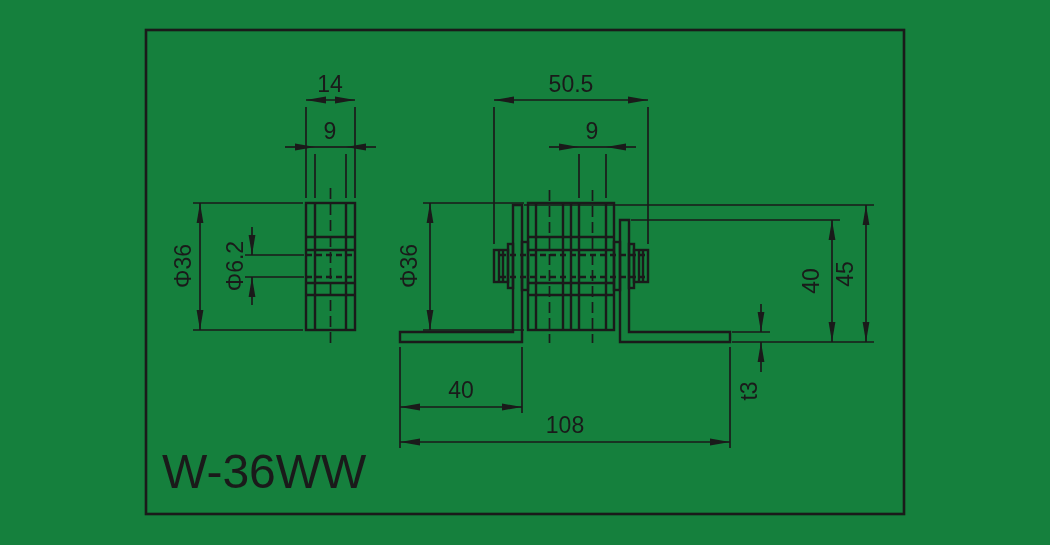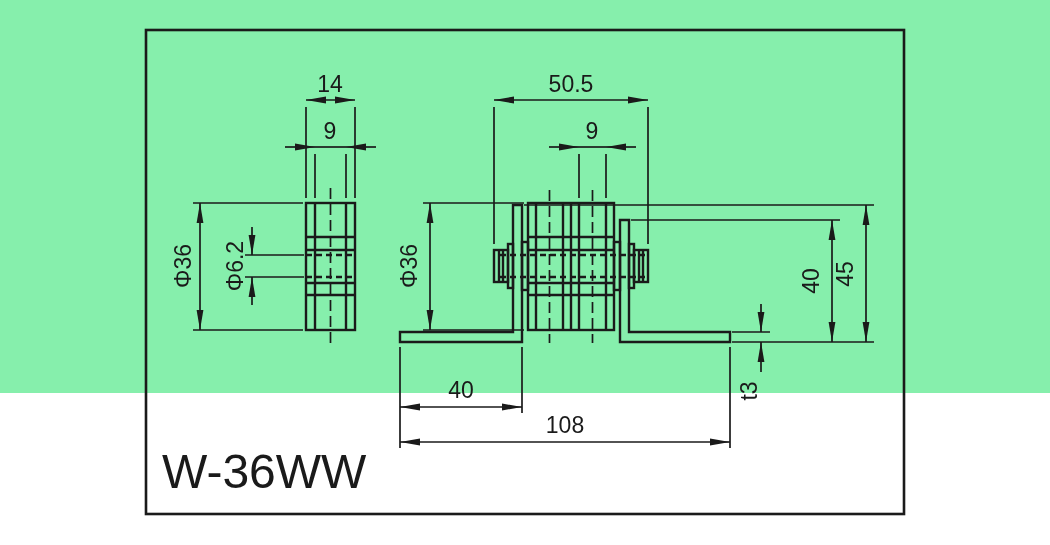--- a/index.html
+++ b/index.html
@@ -6,22 +6,22 @@
     margin: 0;
     padding: 0;
     background: #ffffff;
     width: 1050px;
     height: 545px;
     font-family: "Liberation Sans", sans-serif;
   }
   .sheet {
     position: relative;
     width: 1050px;
-    height: 393px;
-    background: #86efac;
+    height: 545px;
+    background: #15803d;
   }
   svg { display: block; }
   .obj   { stroke: #1a1a1a; stroke-width: 2.4; fill: none; }
   .thin  { stroke: #1a1a1a; stroke-width: 1.7; fill: none; }
   .dim   { stroke: #1a1a1a; stroke-width: 1.7; fill: none; }
   .hid   { stroke-dasharray: 6 4; }
   .cl    { stroke-dasharray: 11 5; }
   .frame { stroke: #1a1a1a; stroke-width: 2.6; fill: none; }
   text.dimtxt {
     font-family: "Liberation Sans", sans-serif;

